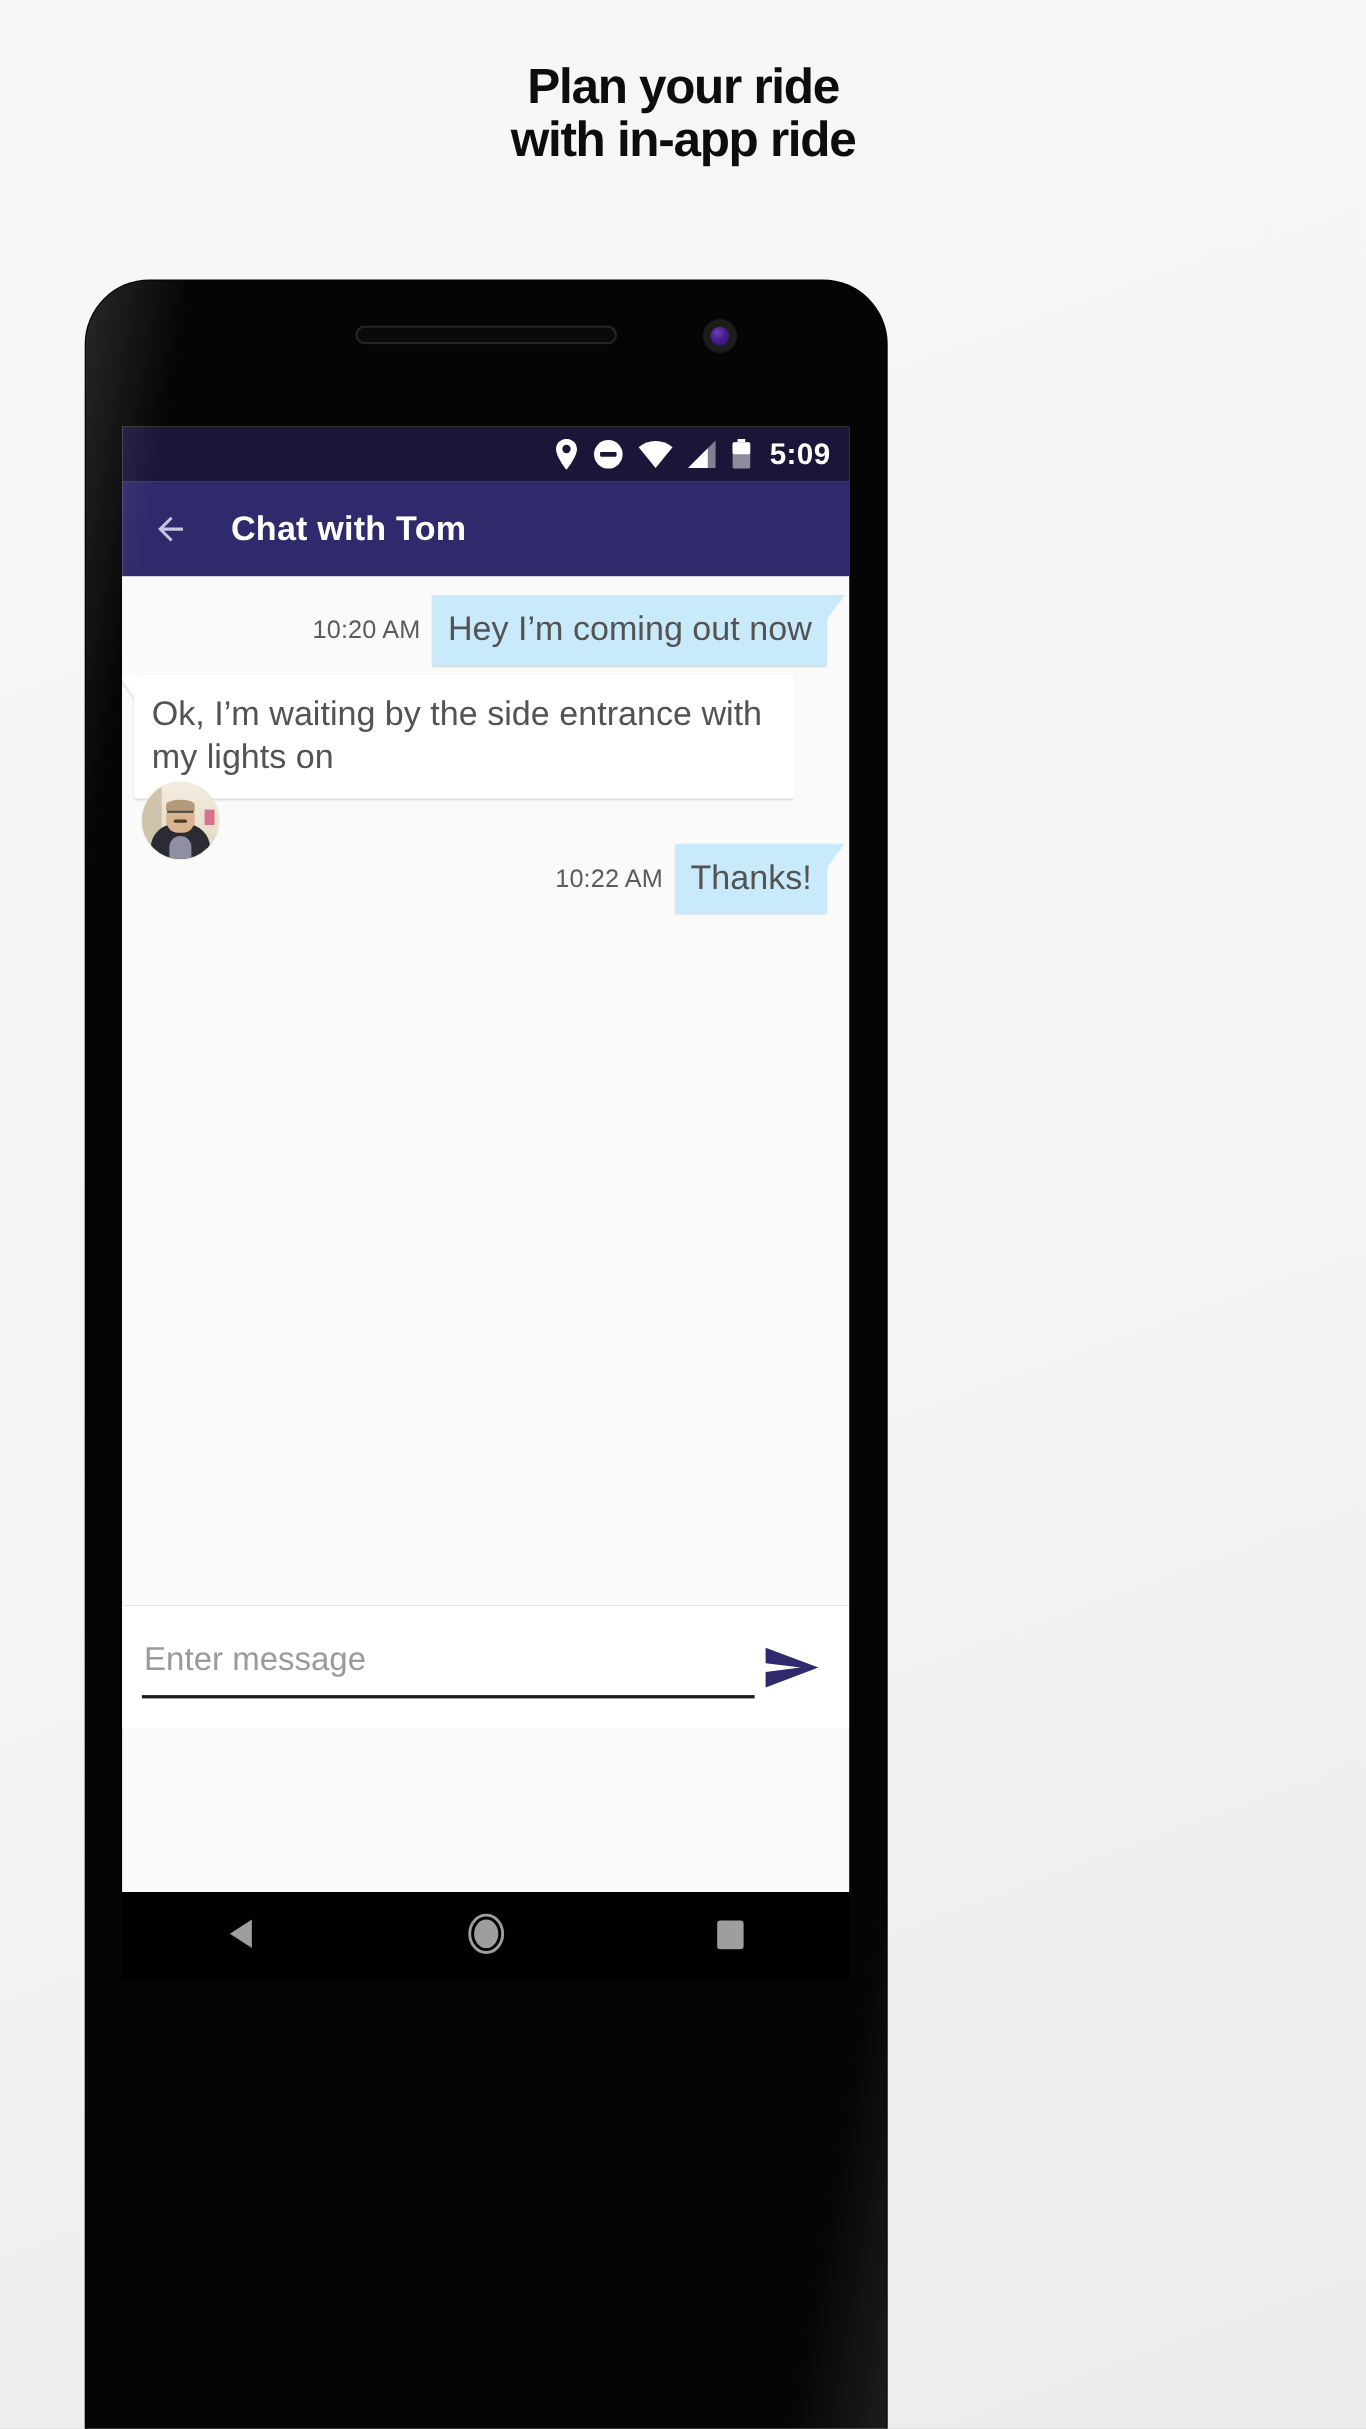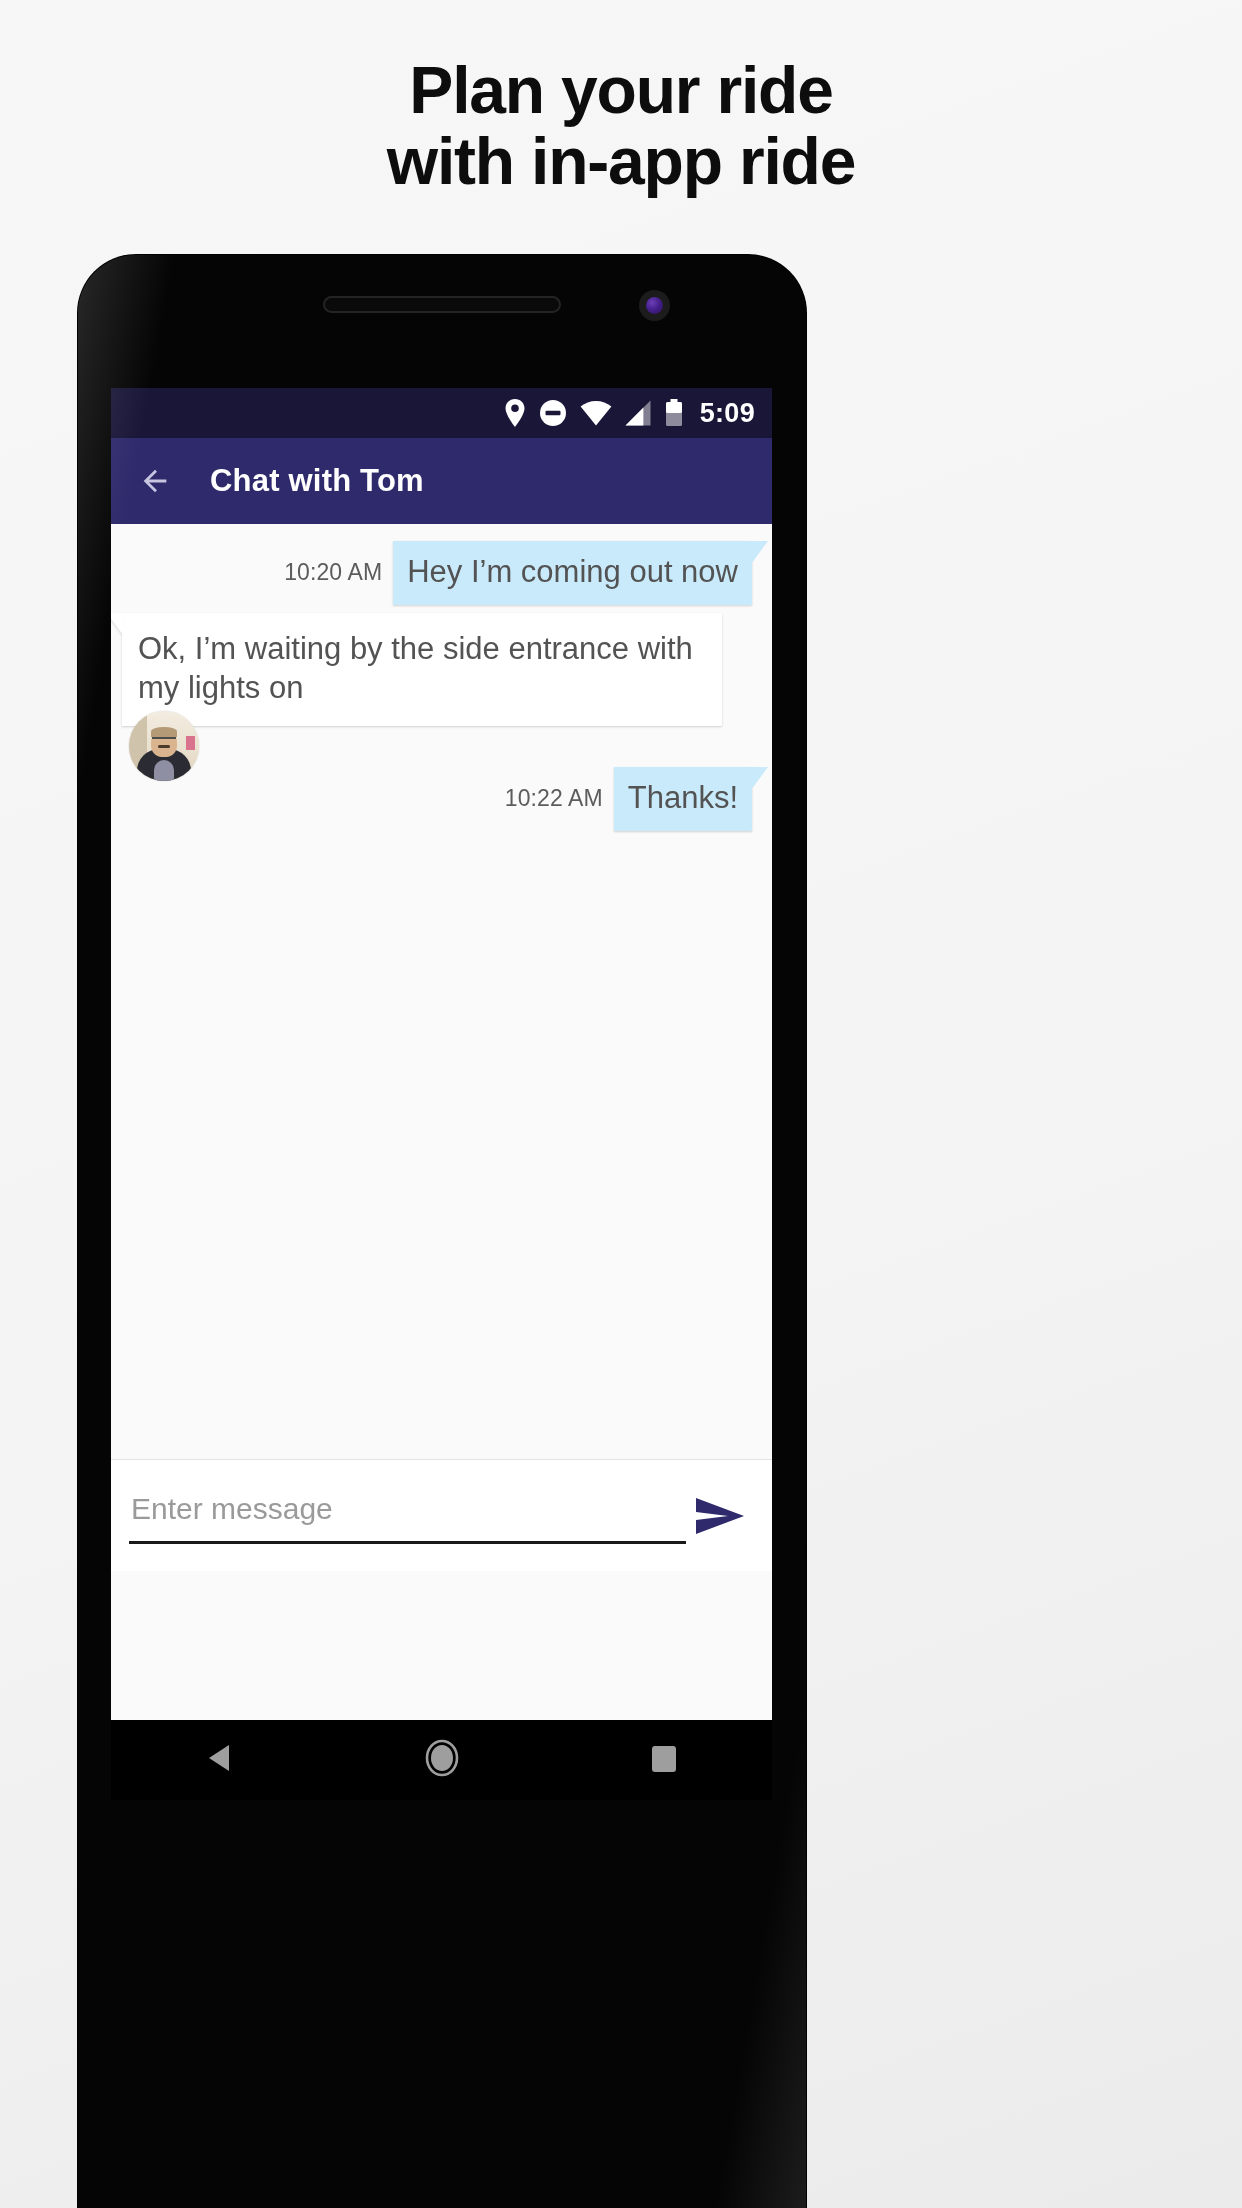--- a/index.html
+++ b/index.html
@@ -11,21 +11,21 @@
   }
   body {
     position:relative;
     background:linear-gradient(160deg,#f7f7f8 0%,#f4f4f5 55%,#ebebec 100%);
   }
 
   
   .headline {
     position:absolute; top:55px; left:0; width:1242px;
     text-align:center;
-    font-size:66px; line-height:1.07;
+    font-size:45px; line-height:1.07;
     font-weight:700; letter-spacing:-1.2px;
     color:#0d0d0d;
   }
   .headline span { display:block; }
 
   
   .phone {
     position:absolute;
     left:78px; top:255px;
     width:728px; height:1990px;

